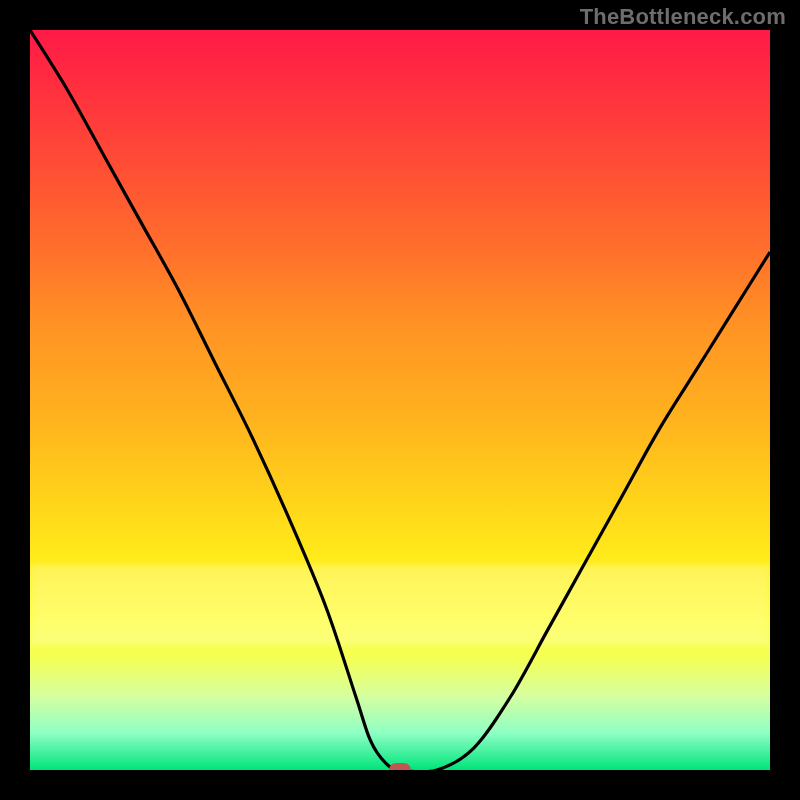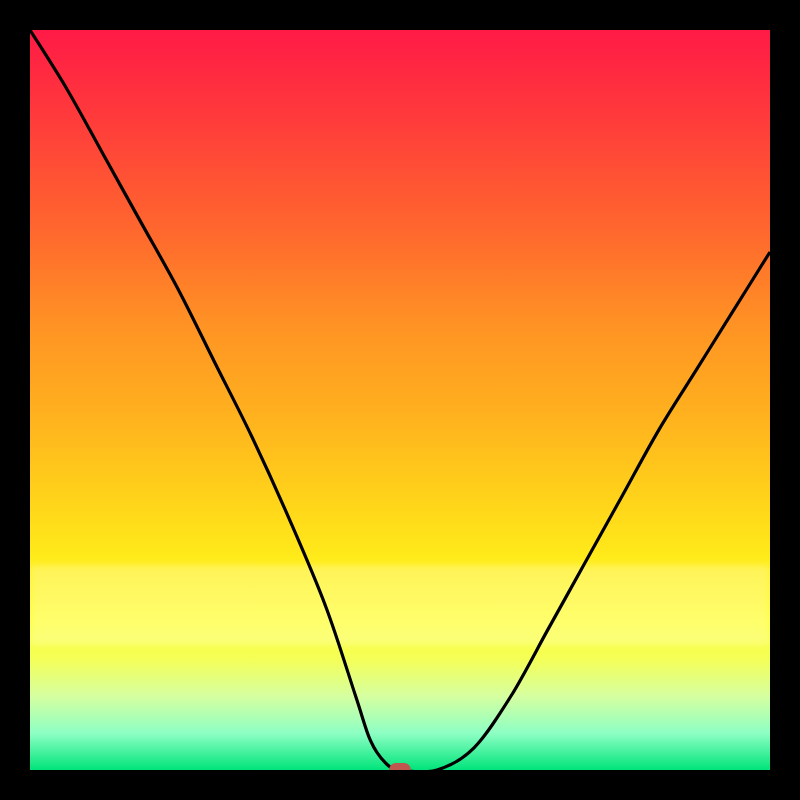--- a/index.html
+++ b/index.html
@@ -74,20 +74,21 @@
     background: #c0574f;
     border-radius: 7px;
     transform: translate(-50%, -50%);
     z-index: 3;
   }
 </style>
 </head>
 <body>
 
 <div class="frame">
+  <div class="watermark">TheBottleneck.com</div>
 
   <div class="plot-area">
     <div class="gradient"></div>
     <div class="white-band"></div>
 
     <svg class="curve" viewBox="0 0 740 740" preserveAspectRatio="none">
       <path id="curve-path" d="M 0,0 C 6.166666666666667,9.866666666666655 24.666666666666664,38.23333333333325 37,59.19999999999993 C 49.333333333333336,80.16666666666661 61.666666666666664,103.60000000000007 74,125.80000000000007 C 86.33333333333333,148.00000000000009 98.66666666666667,170.2 111,192.39999999999998 C 123.33333333333333,214.59999999999997 135.66666666666666,235.56666666666666 148,259 C 160.33333333333334,282.43333333333334 172.66666666666666,308.33333333333326 185,332.99999999999994 C 197.33333333333334,357.66666666666663 209.66666666666666,381.1 222,407 C 234.33333333333334,432.9 246.66666666666666,460.0333333333333 259,488.4 C 271.3333333333333,516.7666666666667 284.9,547.6 296,577.2 C 307.1,606.8000000000001 318.20000000000005,643.8 325.6,666 C 333,688.2 335.4666666666667,699.3 340.40000000000003,710.4 C 345.33333333333337,721.5 350.26666666666665,727.6666666666667 355.2,732.6 C 360.1333333333333,737.5333333333333 361.3666666666667,738.7666666666667 370,740 C 378.6333333333333,741.2333333333333 394.66666666666674,743.7 407.00000000000006,740 C 419.33333333333337,736.3 431.6666666666667,730.1333333333333 444,717.8 C 456.3333333333333,705.4666666666666 468.6666666666667,685.7333333333333 481,666 C 493.3333333333333,646.2666666666667 505.6666666666667,621.6 518,599.4 C 530.3333333333334,577.1999999999999 542.6666666666666,555 555,532.8 C 567.3333333333334,510.59999999999997 579.6666666666666,488.4 592,466.2 C 604.3333333333334,444 616.6666666666666,420.5666666666666 629,399.59999999999997 C 641.3333333333334,378.6333333333333 653.6666666666666,360.1333333333333 666,340.4 C 678.3333333333334,320.66666666666663 690.6666666666666,300.93333333333334 703,281.2 C 715.3333333333334,261.46666666666664 733.8333333333334,231.86666666666667 740,222 " fill="none" stroke="#000" stroke-width="3.2"></path>
     </svg>
 
     <div class="marker" id="marker" style="left: 370px; top: 740px; background: rgb(192, 87, 79);"></div>

